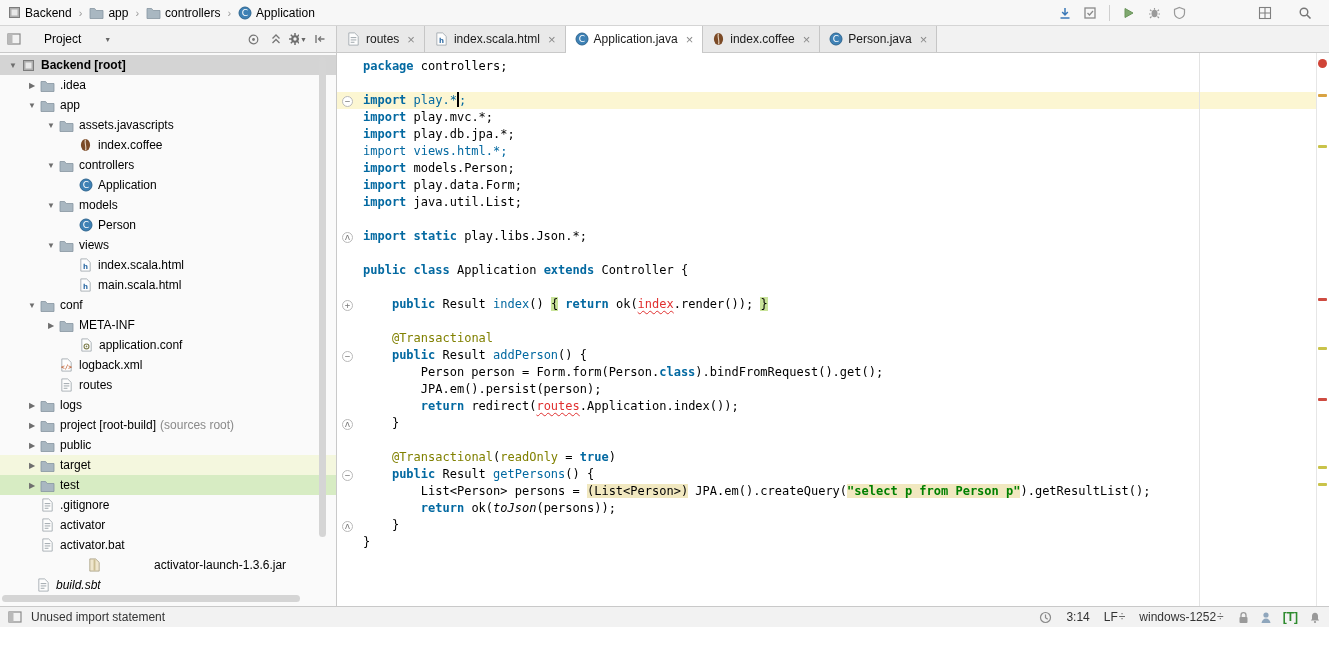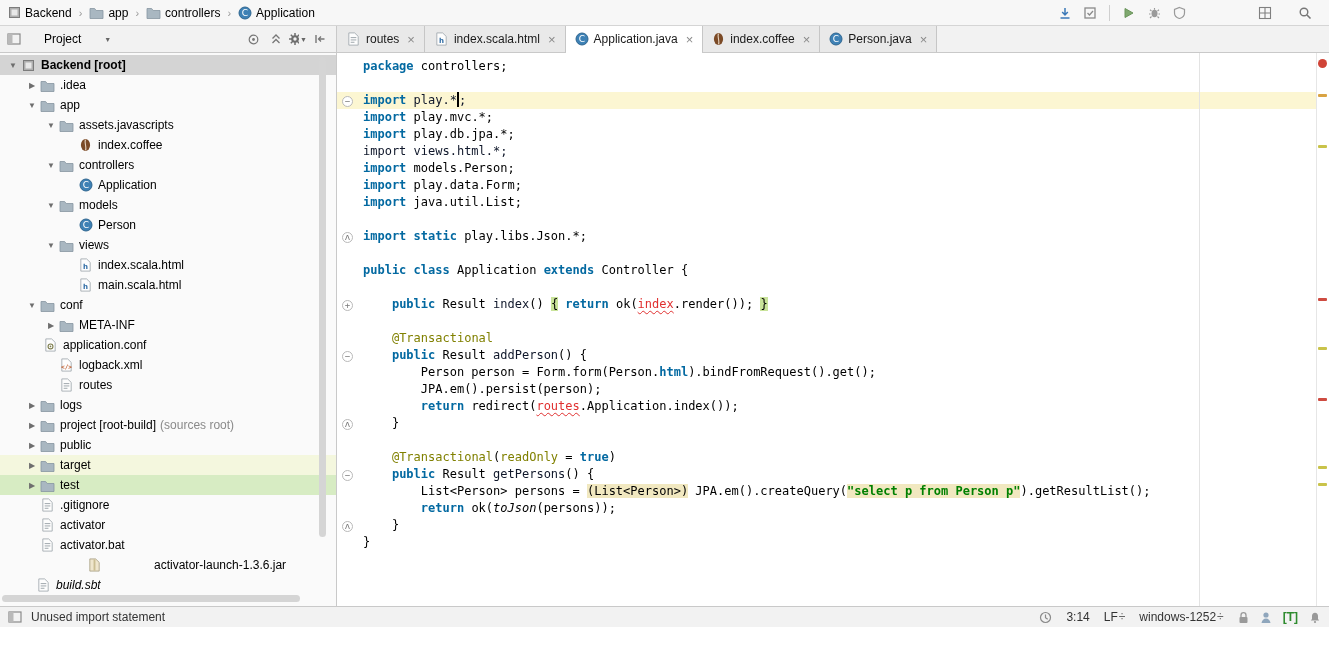--- a/index.html
+++ b/index.html
@@ -48,21 +48,21 @@
 
   
   #editor{flex:1;position:relative;background:#fff;padding-top:5px;font-family:"DejaVu Sans Mono","Liberation Mono",monospace;font-size:12px;overflow:hidden}
   .crow{display:flex;height:17px;line-height:17px}
   .crow.current{background:#FCF6D2}
   .gutter{width:21px;min-width:21px;text-align:center}
   .fold{display:inline-block;width:11px;height:11px;line-height:9px;font-size:9px;color:#7A7A7A;background:#fff;border:1px solid #B9B9B9;border-radius:50%;margin-top:3px}
   .codecell{white-space:pre;padding-left:5px}
   .k{color:#0369a1;font-weight:bold}
   .p{color:#000}
-  .g{color:#0f172a}
+  .g{color:#0369a1}
   .a{color:#808000}
   .e{color:#E03030;text-decoration:underline wavy #E03030 1px;text-underline-offset:2px}
   .cast{background:#F1E8C0}
   .sh{background:#F1E8C0;color:#008000;font-weight:bold}
   .bh{background:#C9E39A}
   .it{font-style:italic}
   .caret{display:inline-block;width:2px;height:15px;background:#000;vertical-align:-3px}
   .margin-guide{position:absolute;left:862px;top:0;bottom:0;width:1px;background:#E3E3E3}
   #stripe{position:absolute;top:0;right:0;bottom:0;width:13px;background:#FFF;border-left:1px solid #E6E6E6}
   .smark{position:absolute;right:2px;width:9px;height:3px;border-radius:1px}
@@ -400,21 +400,21 @@
           </div>
           <div class="trow" style="padding-left: 44px;">
             <span class="arrow">▶</span>
             <span class="ticon ic">
               <svg width="15" height="13" viewBox="0 0 15 13">
                 <path d="M1 2.5h4.6l1.6 2H14v8H1z" fill="#A9B7C1" stroke="#8795A1" stroke-width="0.8"></path>
               </svg>
             </span>
             <span class="tlabel">META-INF</span>
           </div>
-          <div class="trow" style="padding-left: 28px;">
+          <div class="trow" style="padding-left: 64px;">
             <span class="arrow"></span>
             <span class="ticon ic">
               <svg width="15" height="16" viewBox="0 0 16 16">
                 <path d="M3 1.5h6.2L13 5.2V14.5H3z" fill="#FDFDFD" stroke="#9FA7AD" stroke-width="0.9"></path>
                 <circle cx="8" cy="9.5" r="2.6" fill="none" stroke="#7F7F4F" stroke-width="1.2"></circle>
                 <circle cx="8" cy="9.5" r="0.9" fill="#7F7F4F"></circle>
               </svg>
             </span>
             <span class="tlabel">application.conf</span>
           </div>
@@ -617,21 +617,21 @@
           <div class="crow">
             <span class="gutter"></span>
             <span class="codecell"><span class="p">    </span><span class="a">@Transactional</span></span>
           </div>
           <div class="crow">
             <span class="gutter"><span class="fold">−</span></span>
             <span class="codecell"><span class="p">    </span><span class="k">public</span><span class="p"> Result </span><span class="g">addPerson</span><span class="p">() {</span></span>
           </div>
           <div class="crow">
             <span class="gutter"></span>
-            <span class="codecell"><span class="p">        Person person = Form.form(Person.</span><span class="k">html</span><span class="p">).bindFromRequest().get();</span></span>
+            <span class="codecell"><span class="p">        Person person = Form.form(Person.</span><span class="k">class</span><span class="p">).bindFromRequest().get();</span></span>
           </div>
           <div class="crow">
             <span class="gutter"></span>
             <span class="codecell"><span class="p">        JPA.em().persist(person);</span></span>
           </div>
           <div class="crow">
             <span class="gutter"></span>
             <span class="codecell"><span class="p">        </span><span class="k">return</span><span class="p"> redirect(</span><span class="e">routes</span><span class="p">.Application.index());</span></span>
           </div>
           <div class="crow">

